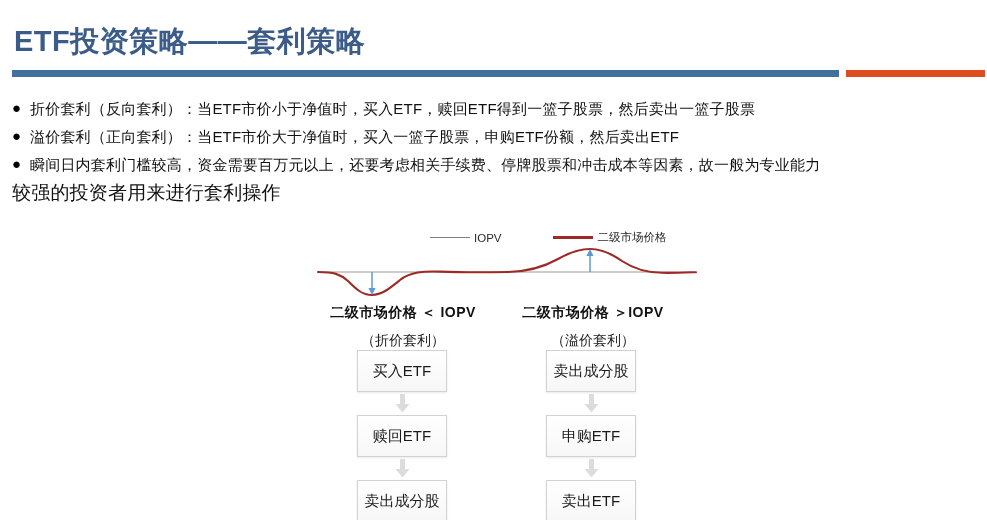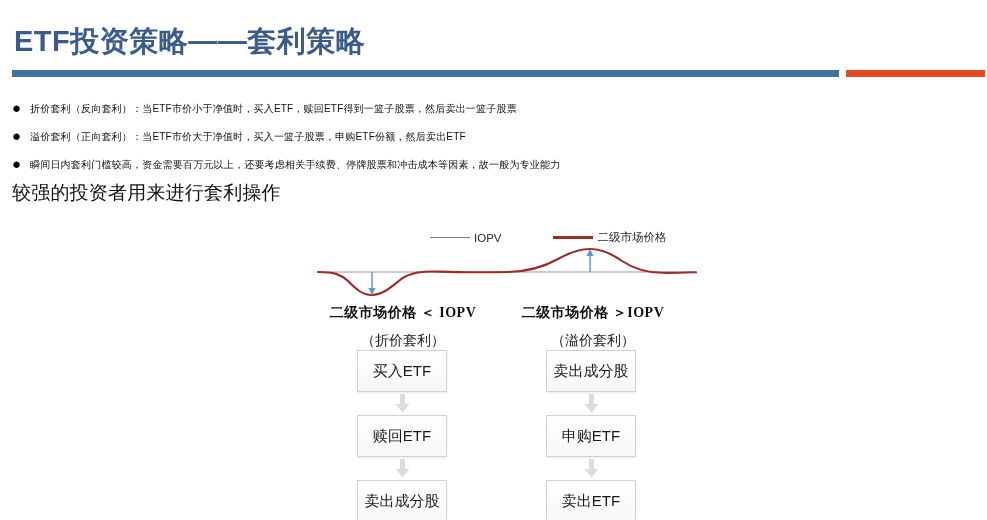--- a/index.html
+++ b/index.html
@@ -59,21 +59,21 @@
   }
   .bullet-dot {
     width: 18px;
     flex: 0 0 18px;
     font-size: 15px;
     line-height: 24px;
     color: #000;
     text-align: left;
   }
   .bullet-text {
-    font-size: 10px;
+    font-size: 15px;
     line-height: 25px;
     color: #111;
     letter-spacing: 0.2px;
   }
   .bullet-cont {
     font-size: 19px;
     line-height: 25px;
     color: #111;
     margin-left: 0px;
     letter-spacing: 0.2px;
@@ -125,21 +125,20 @@
     position: absolute;
     text-align: center;
     width: 200px;
   }
   .cond-main {
     font-size: 14px;
     font-weight: bold;
     color: #111;
     white-space: nowrap;
     letter-spacing: 0.5px;
-    font-family: Liberation Serif, serif;
   }
   .cond-sub {
     font-size: 14px;
     color: #222;
     margin-top: 10px;
     white-space: nowrap;
   }
   .cond-left { left: 303px; top: 82px; }
   .cond-right { left: 493px; top: 82px; }
 

